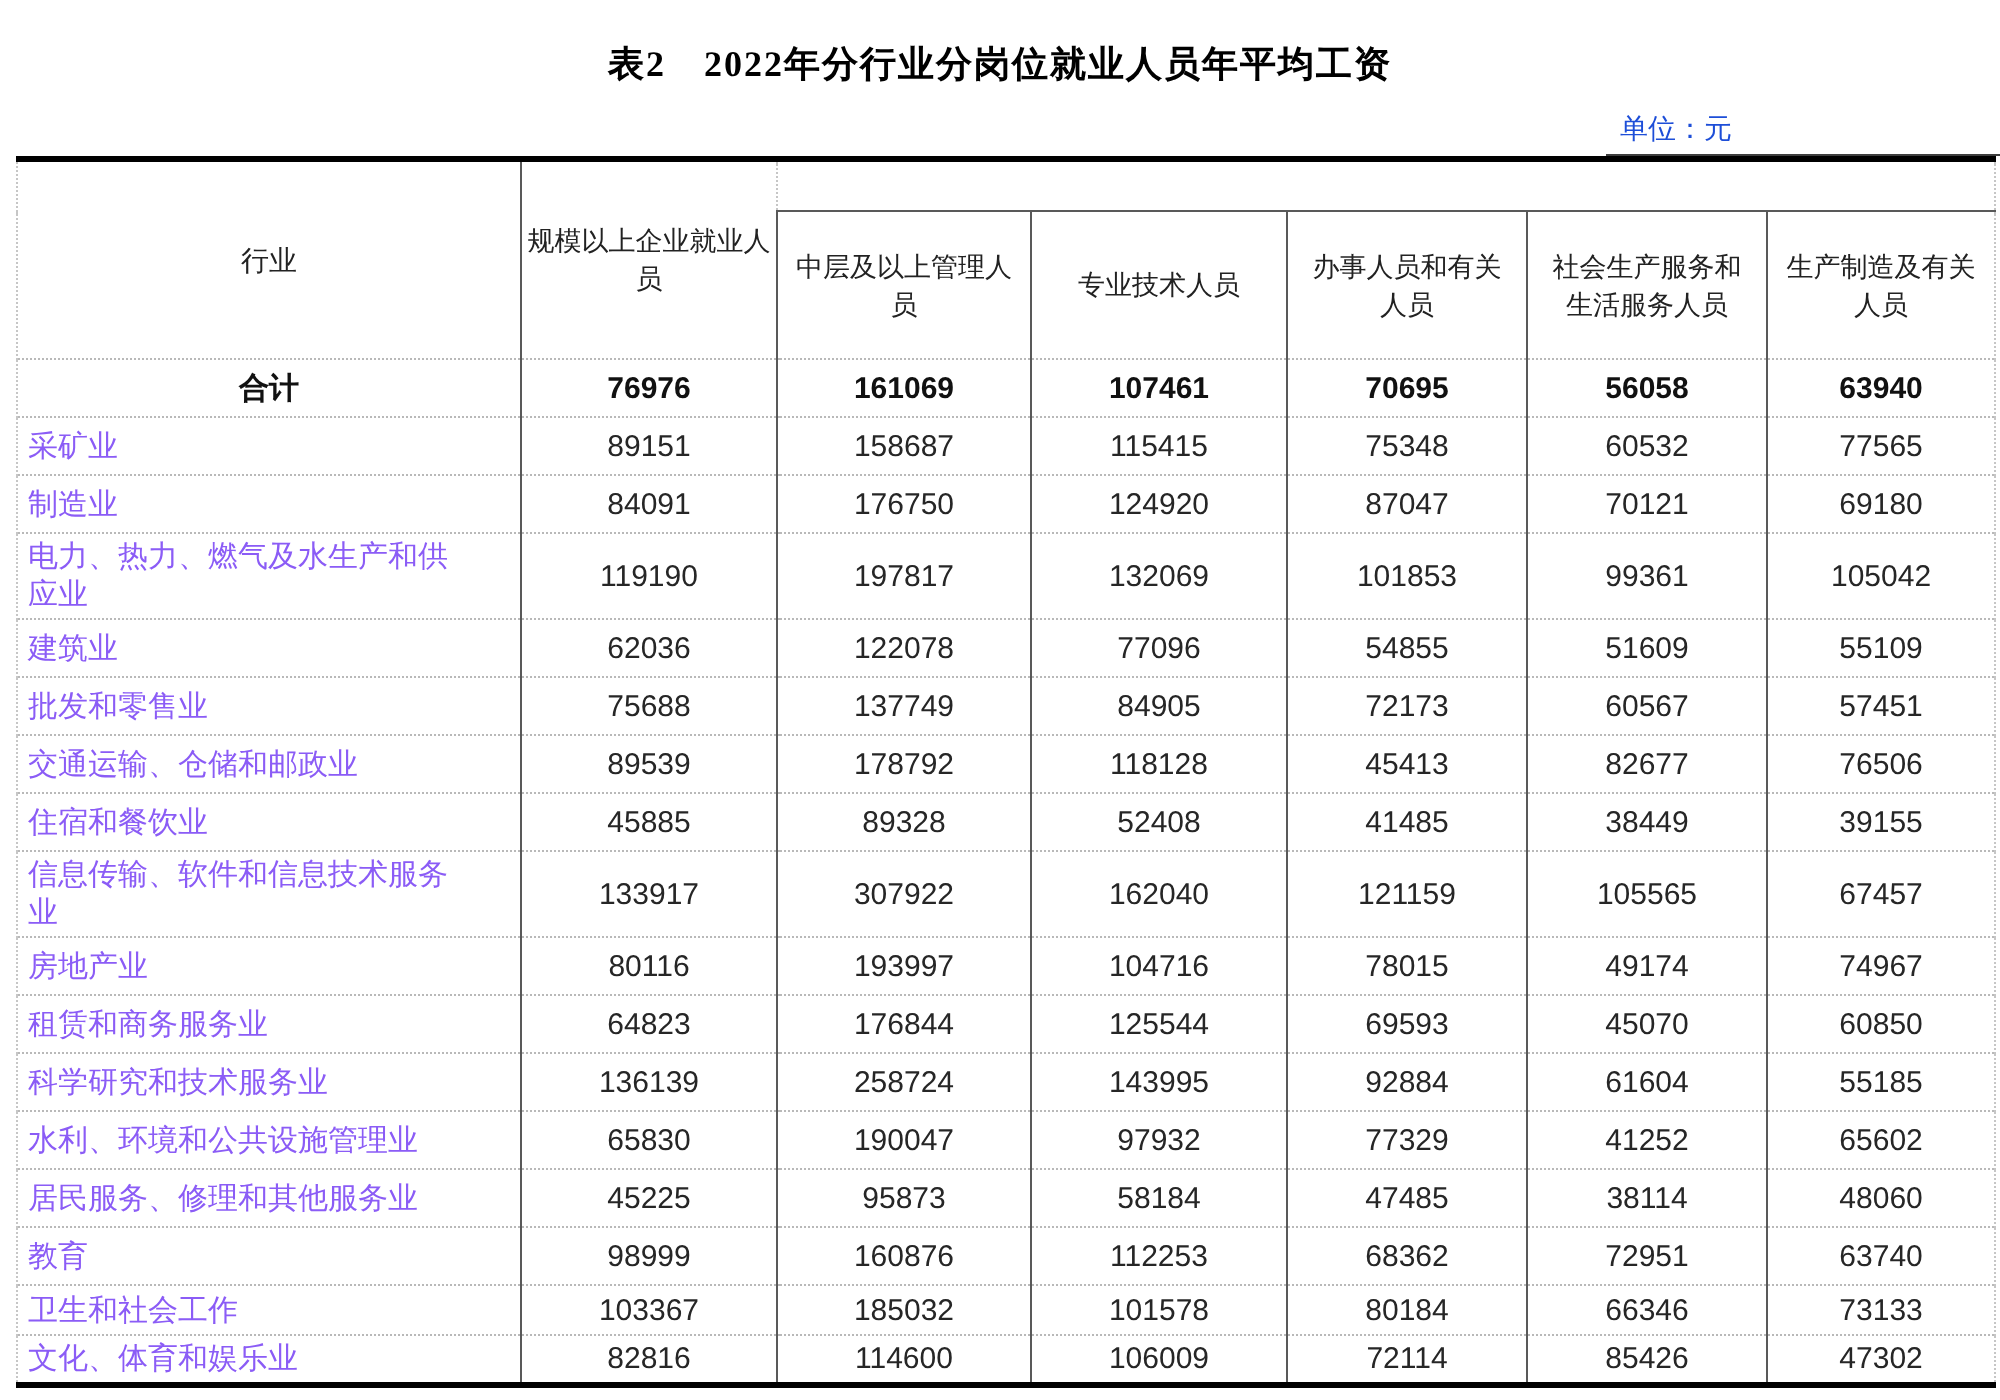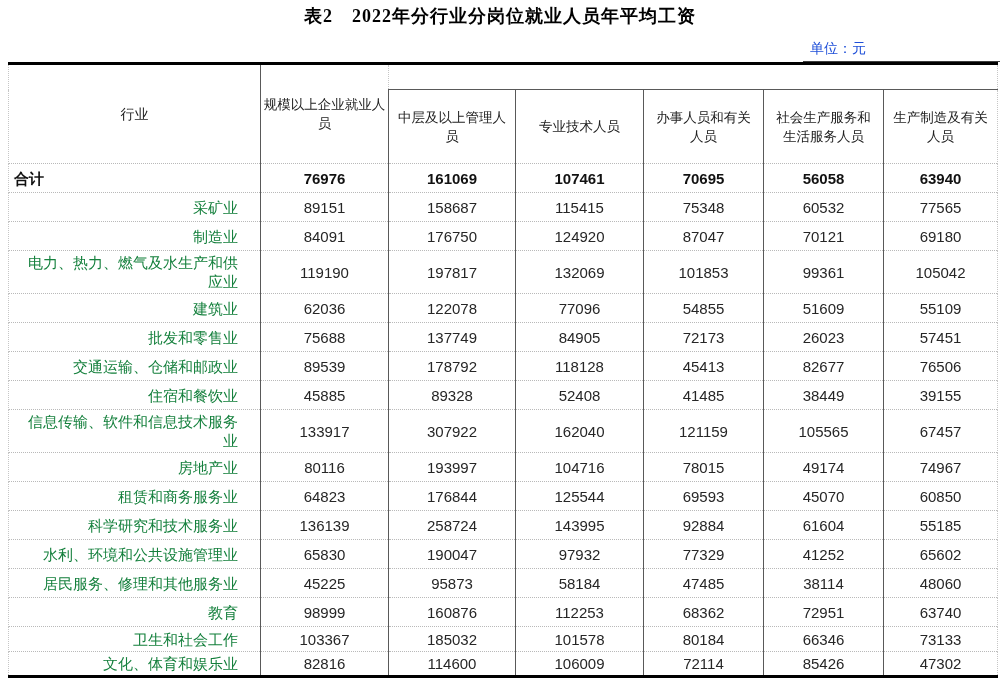--- a/index.html
+++ b/index.html
@@ -2,21 +2,21 @@
 <html><head>
 <meta charset="utf-8">
 <style>
   * { margin: 0; padding: 0; box-sizing: border-box; }
   html, body { background: #ffffff; }
   body {
     width: 1000px; height: 700px; overflow: hidden;
     font-family: "Liberation Sans", "DejaVu Sans", sans-serif;
     color: #1a1a1a;
   }
-  .page { width: 1000px; height: 700px; padding-top: 1px; }
+  .page { width: 1000px; height: 700px; padding-top: 17px; }
 
   .table-title {
     text-align: center;
     font-family: "Liberation Serif", "DejaVu Serif", serif;
     font-weight: bold;
     font-size: 18px;
     letter-spacing: 1px;
     color: #000;
     height: 30px; line-height: 30px;
   }
@@ -62,29 +62,29 @@
   thead tr.sub-row th { height: 74px; padding: 2px 6px; }
 
   tbody td {
     height: 29px;
     border-top: 1px dotted #b9b9b9;
     font-size: 15px;
     vertical-align: middle;
     color: #262626;
   }
   tbody td.industry {
-    text-align: right;
+    text-align: left;
     padding: 2px 22px 2px 5px;
     line-height: 19px;
     font-size: 15px;
-    color: #15803d;
+    color: #8b5cf6;
   }
   tbody td.num { text-align: center; padding: 0 4px; }
   tbody tr.total-row td { font-weight: bold; color: #111; }
-  tbody tr.total-row td.industry { text-align: left; padding-right: 5px; }
+  tbody tr.total-row td.industry { text-align: center; padding-right: 5px; }
   tbody tr:nth-last-child(1) td,
   tbody tr:nth-last-child(2) td { height: 25px; }
 </style>
 </head>
 <body>
 
 <div class="page">
 
   <div class="table-title">表2　2022年分行业分岗位就业人员年平均工资</div>
 
@@ -159,21 +159,21 @@
     <td class="num">54855</td>
     <td class="num">51609</td>
     <td class="num edge-r">55109</td>
   </tr>
         <tr>
     <td class="industry edge-l">批发和零售业</td>
     <td class="num">75688</td>
     <td class="num">137749</td>
     <td class="num">84905</td>
     <td class="num">72173</td>
-    <td class="num">26023</td>
+    <td class="num">60567</td>
     <td class="num edge-r">57451</td>
   </tr>
         <tr>
     <td class="industry edge-l">交通运输、仓储和邮政业</td>
     <td class="num">89539</td>
     <td class="num">178792</td>
     <td class="num">118128</td>
     <td class="num">45413</td>
     <td class="num">82677</td>
     <td class="num edge-r">76506</td>

